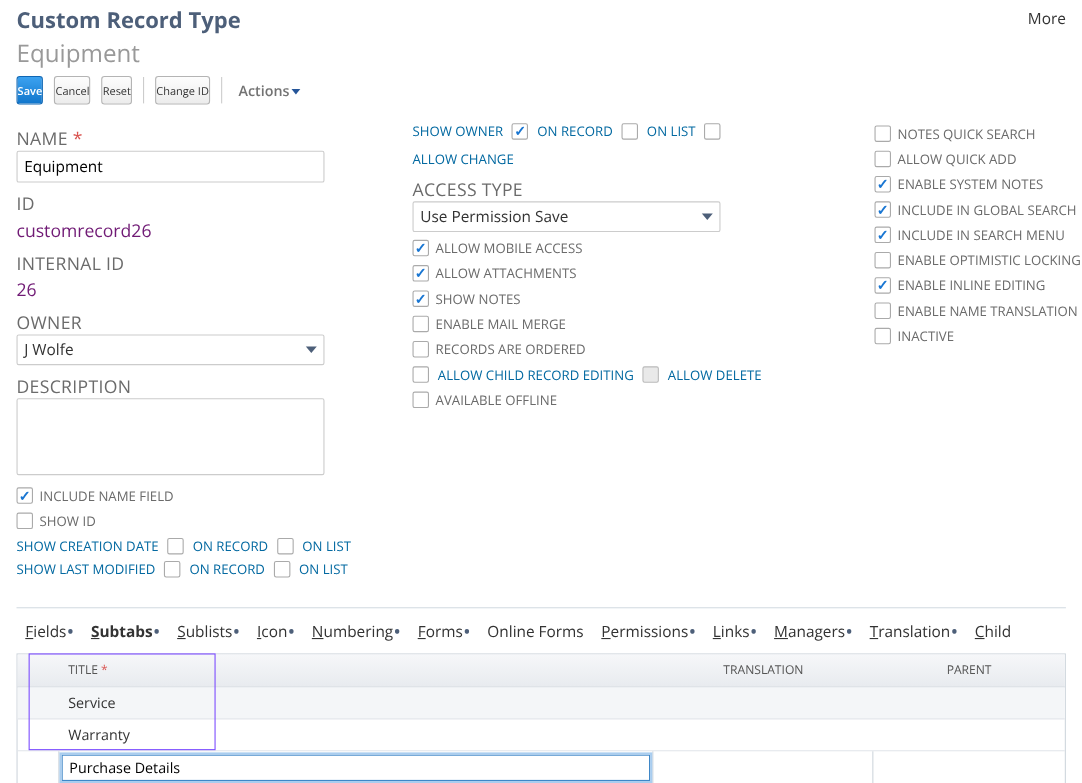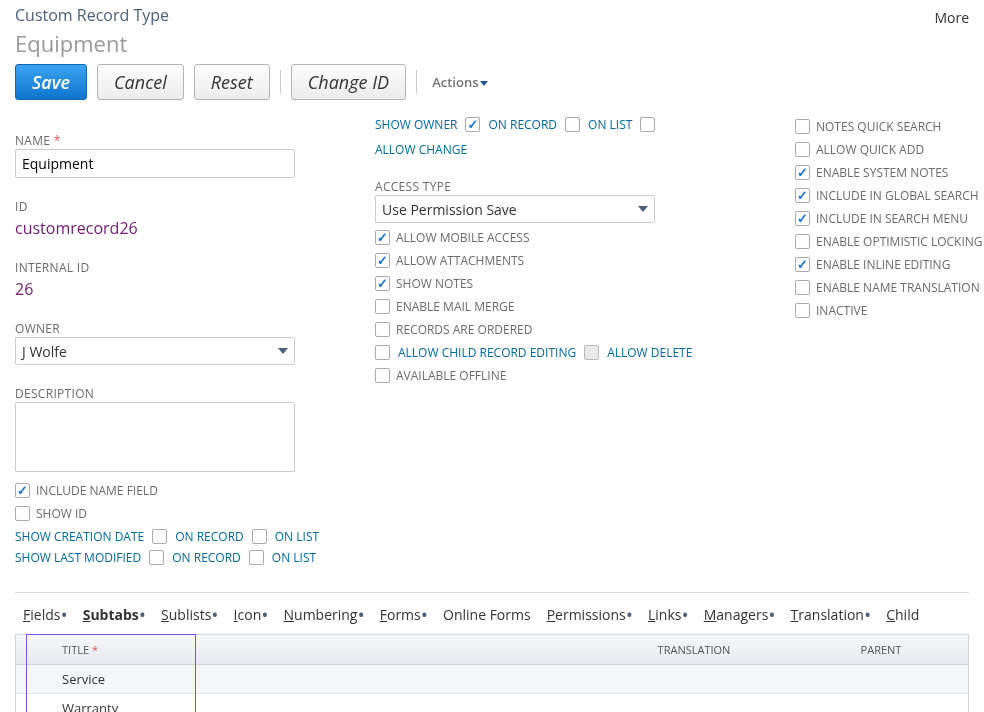--- a/index.html
+++ b/index.html
@@ -11,22 +11,22 @@
     color: #333;
     background: #fff;
     width: 984px;
   }
   .header-row {
     display: flex;
     justify-content: space-between;
     align-items: flex-start;
   }
   .page-title {
-    font-size: 16px;
-    font-weight: 400;
+    font-size: 20px;
+    font-weight: 700;
     color: #4d5f79;
     margin: 4px 0 0 0;
   }
   .subtitle {
     font-size: 22px;
     font-weight: 400;
     color: #999;
     margin: 2px 0 6px 0;
   }
   .more-link {
@@ -34,29 +34,28 @@
     color: #333;
     margin-top: 8px;
   }
   .toolbar {
     display: flex;
     align-items: center;
     gap: 10px;
     margin-bottom: 12px;
   }
   .btn {
-    padding: 5px 16px;
+    padding: 5px 0;
     border: 1px solid #b4b4b4;
     border-radius: 3px;
     background: linear-gradient(#fdfdfd,#ececec);
-    font-size: 18px;
+    font-size: 10px;
     color: #333;
     cursor: pointer;
     font-family: inherit;
-    font-style: italic;
   }
   .btn-primary {
     background: #1f8be0;
     background: linear-gradient(#3ca2f0,#1076cc);
     border-color: #0f66b3;
     color: #fff;
     font-weight: 600;
   }
   .divider {
     width: 1px;
@@ -81,24 +80,24 @@
   }
   .form-cols {
     display: flex;
     gap: 40px;
   }
   .col { flex: 0 0 auto; }
   .col1 { width: 320px; }
   .col2 { width: 380px; }
   .col3 { width: 200px; }
   .field-label {
-    font-size: 12px;
+    font-size: 16px;
     color: #6b6b6b;
     letter-spacing: 0.3px;
-    margin-top: 20px;
+    margin-top: 8px;
   }
   .req::after { content: " *"; color: #d9534f; }
   .field-value {
     font-size: 16px;
     color: #701a75;
     margin-top: 2px;
   }
   input[type=text], textarea, .select {
     width: 280px;
     font-size: 14px;

